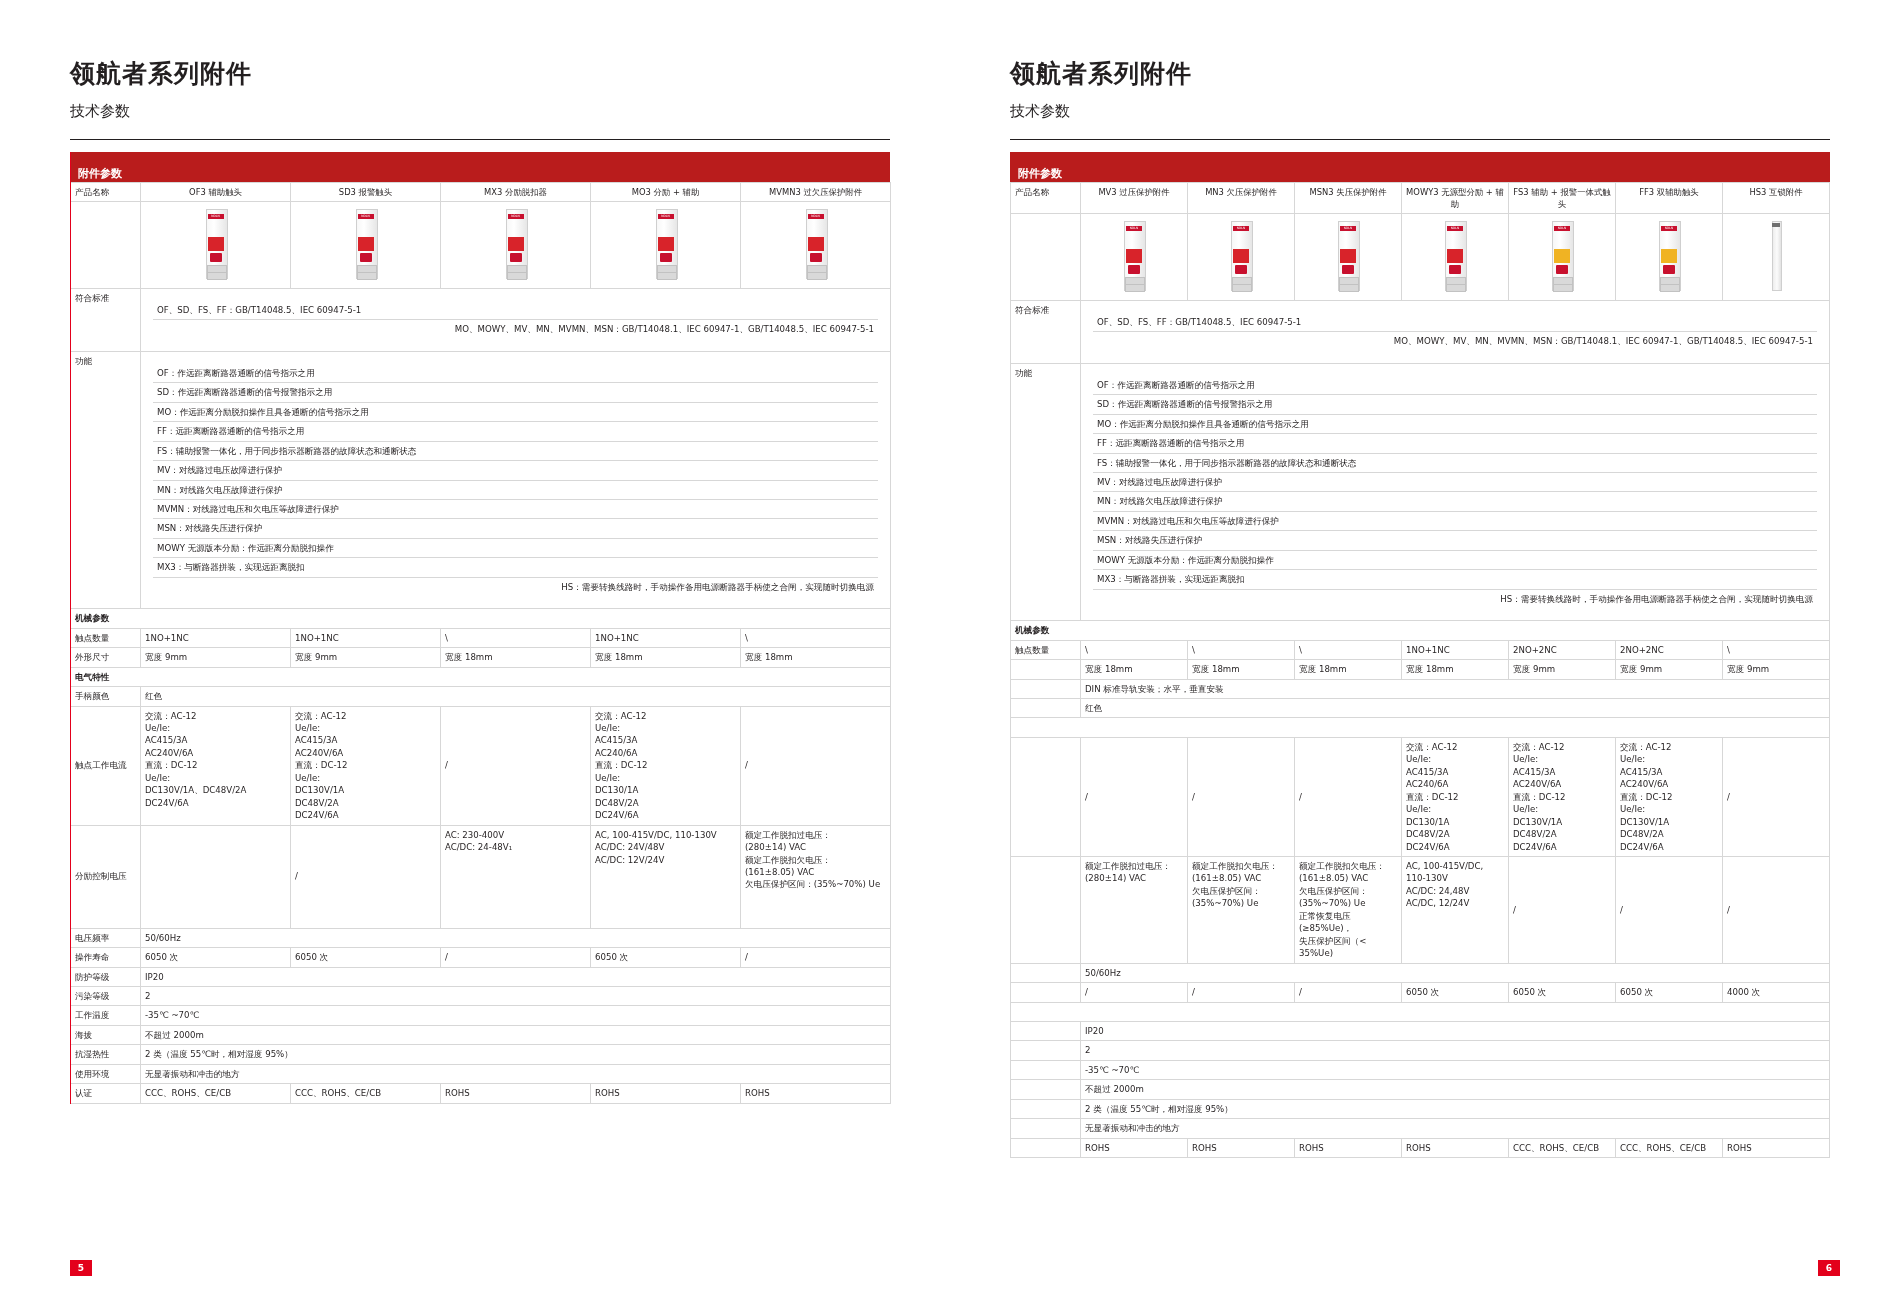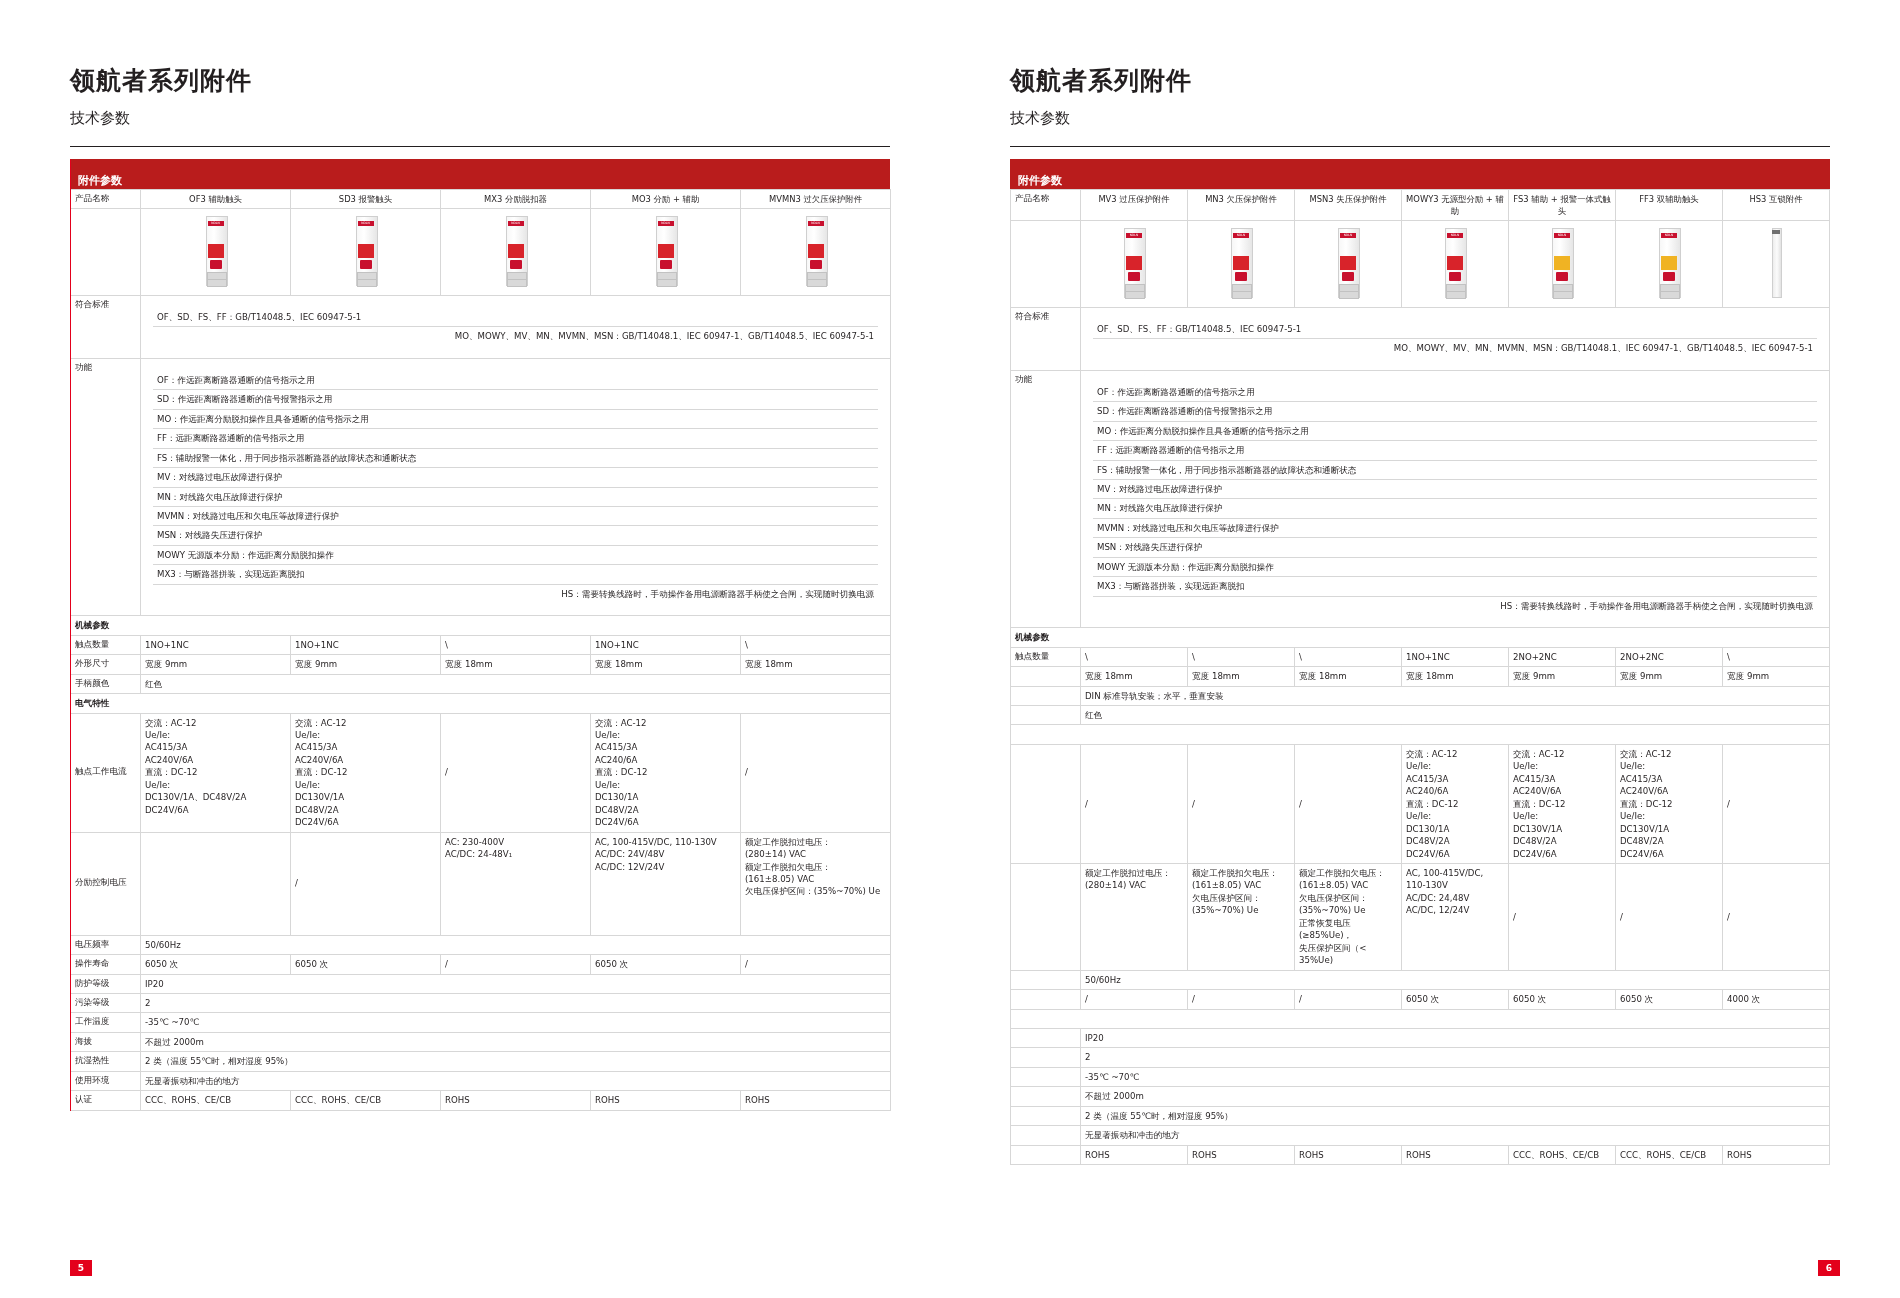--- a/index.html
+++ b/index.html
@@ -1,29 +1,29 @@
 <!DOCTYPE html>
 <html><head>
 <meta charset="utf-8">
 <style>
   html,body{margin:0;padding:0;background:#ffffff;}
   body{width:1900px;height:1298px;font-family:"DejaVu Sans","Liberation Sans",sans-serif;color:#231f20;}
   .page{position:relative;width:1900px;height:1298px;display:flex;}
   .sheet{position:relative;width:950px;height:1298px;box-sizing:border-box;}
-  .sheet-inner{position:absolute;left:70px;top:16px;width:820px;}
+  .sheet-inner{position:absolute;left:70px;top:9px;width:820px;}
   .sheet.right .sheet-inner{left:60px;}
   .title-block{padding-top:48px;}
   .title-main{font-size:25px;font-weight:bold;letter-spacing:1px;color:#231f20;}
   .title-sub{font-size:15px;margin-top:12px;color:#231f20;}
   .rule{border-top:1px solid #231f20;margin-top:18px;}
   .redbar{background:#b91c1c;color:#fff;font-size:11px;font-weight:bold;padding:15px 8px;width:100%;box-sizing:border-box;height:19px;line-height:13px;}
   .redbar span{display:inline-block;}
   table.spec{border-collapse:collapse;width:100%;table-layout:fixed;font-size:8.6px;}
   table.spec td{border:1px solid #d7d7d7;vertical-align:top;padding:3px 4px;line-height:1.45;background:#ffffff;}
-  td.lbl{background:#e9e9e9;color:#231f20;width:70px;padding:4px;font-family:Liberation Mono, monospace;}
+  td.lbl{background:#e9e9e9;color:#231f20;width:70px;padding:4px;}
   td.sec{background:#cfd0d2;font-weight:bold;padding:3px 5px;}
   td.hdr{background:#e9e9e9;text-align:center;font-size:8.4px;padding:5px 3px;line-height:1.35;}
   .imgcell{height:78px;background:#fff;text-align:center;padding:0;}
   .prod{position:relative;display:inline-block;width:26px;height:74px;margin-top:2px;}
   .prod .body{position:absolute;left:3px;top:2px;width:20px;height:68px;background:linear-gradient(90deg,#f7f7f7 0%,#ffffff 35%,#e6e6e6 100%);border:1px solid #cfcfcf;}
   .prod .logo{position:absolute;left:5px;top:7px;width:16px;height:5px;background:#c8102e;font-size:3px;color:#fff;text-align:center;line-height:5px;}
   .prod .red{position:absolute;left:5px;top:30px;width:16px;height:14px;background:#d8232a;}
   .prod .yellow{position:absolute;left:5px;top:30px;width:16px;height:14px;background:#f0b323;}
   .prod .lever{position:absolute;left:7px;top:46px;width:12px;height:9px;background:#c8102e;border-radius:1px;}
   .prod .term{position:absolute;left:4px;width:18px;height:6px;background:#d9d9d9;border:1px solid #c2c2c2;}
@@ -151,26 +151,26 @@
           </tr>
           <tr>
             <td class="lbl">外形尺寸</td>
             <td>宽度 9mm</td>
             <td>宽度 9mm</td>
             <td>宽度 18mm</td>
             <td>宽度 18mm</td>
             <td>宽度 18mm</td>
           </tr>
           <tr>
+            <td class="sec" colspan="6">电气特性</td>
+          </tr>
+
+          <tr>
             <td class="lbl">手柄颜色</td>
             <td colspan="5">红色</td>
-          </tr>
-
-          <tr>
-            <td class="sec" colspan="6">电气特性</td>
           </tr>
           <tr>
             <td class="lbl" style="vertical-align:middle">触点工作电流</td>
             <td style="white-space:pre-line">交流：AC-12
 Ue/Ie:
 AC415/3A
 AC240V/6A
 直流：DC-12
 Ue/Ie:
 DC130V/1A、DC48V/2A

